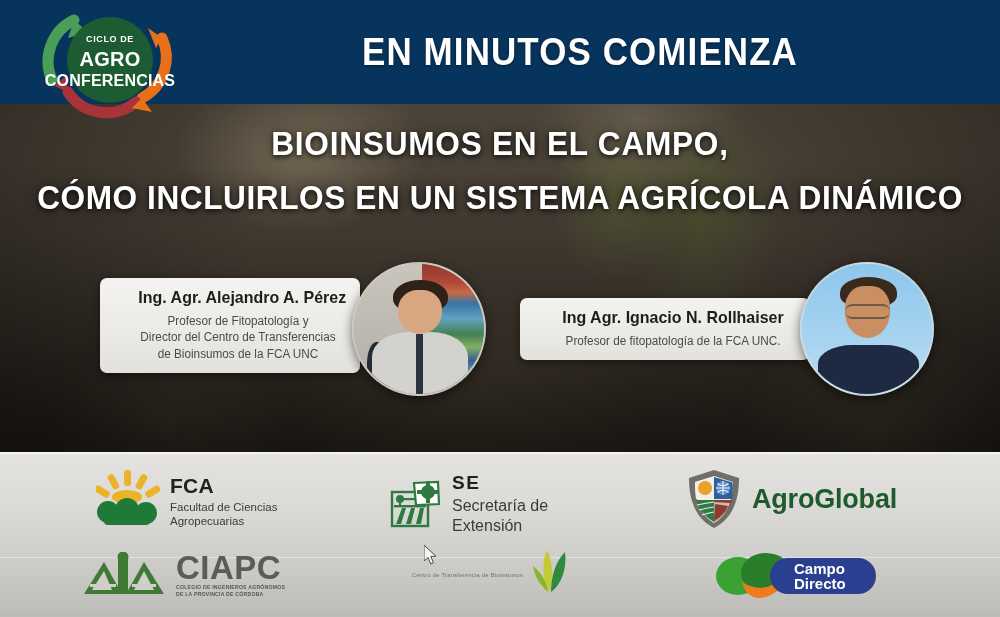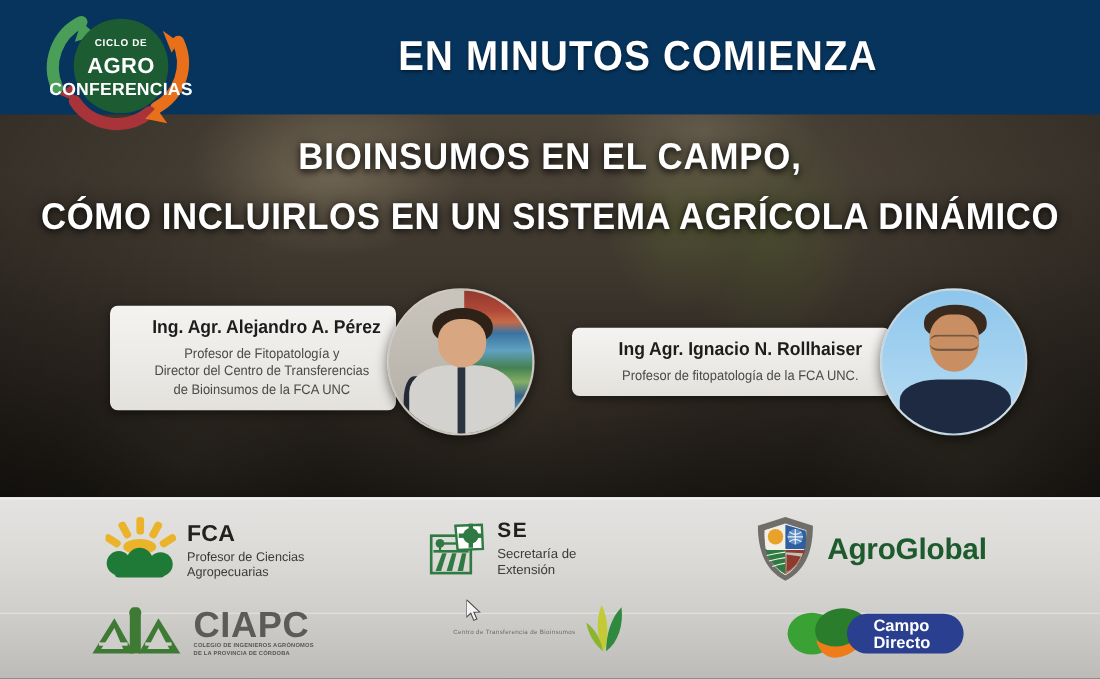--- a/index.html
+++ b/index.html
@@ -127,21 +127,21 @@
   .logo-slot{position:absolute;display:flex;align-items:center;}
   .logo-txt{margin-left:10px;}
   .logo-main{font-weight:bold;color:#22211f;letter-spacing:.2px;}
   .logo-sub{color:#3c3b39;line-height:1.25;}
 
   
   .fca-main{font-size:21px;}
   .fca-sub{font-size:11.5px;margin-top:2px;}
   
   .se-main{font-size:19px;letter-spacing:1.5px;}
-  .se-sub{font-size:12px;margin-top:2px;}
+  .se-sub{font-size:16px;margin-top:2px;}
   
   .ag-main{font-size:27px;color:#1d5b2e;font-weight:bold;letter-spacing:-.2px;}
   
   .ci-main{font-size:33px;color:#5c5b58;font-weight:bold;letter-spacing:.5px;line-height:.95;}
   .ci-sub{font-size:5.2px;color:#575653;letter-spacing:.2px;line-height:1.35;margin-top:1px;font-weight:bold;}
   
   .ce-main{font-size:32px;color:#b5bd2a;font-weight:bold;letter-spacing:.5px;}
   .ce-sub{font-size:5.6px;color:#6c6b66;letter-spacing:.35px;margin-top:1px;}
 
   
@@ -234,21 +234,21 @@
         <g fill="#1f7a38">
           <circle cx="12" cy="42" r="11"></circle>
             <circle cx="31" cy="40" r="12"></circle>
             <circle cx="50" cy="43" r="11"></circle>
           <rect x="8" y="40" width="46" height="15" rx="4"></rect>
         </g>
       </svg>
       <div class="logo-txt">
         <div class="logo-main fca-main">FCA</div>
         <div class="logo-sub fca-sub">
-          <div>Profesor de Ciencias</div>
+          <div>Facultad de Ciencias</div>
           <div>Agropecuarias</div>
         </div>
       </div>
     </div>
 
     <div class="logo-slot" style="left:390px;top:20px;">
       <svg width="52" height="52" viewBox="0 0 52 52">
         <rect x="2" y="14" width="36" height="34" fill="none" stroke="#2f7a42" stroke-width="2.4"></rect>
         <g fill="#2f7a42">
           <polygon points="6,46 12,30 16,30 11,46"></polygon>

